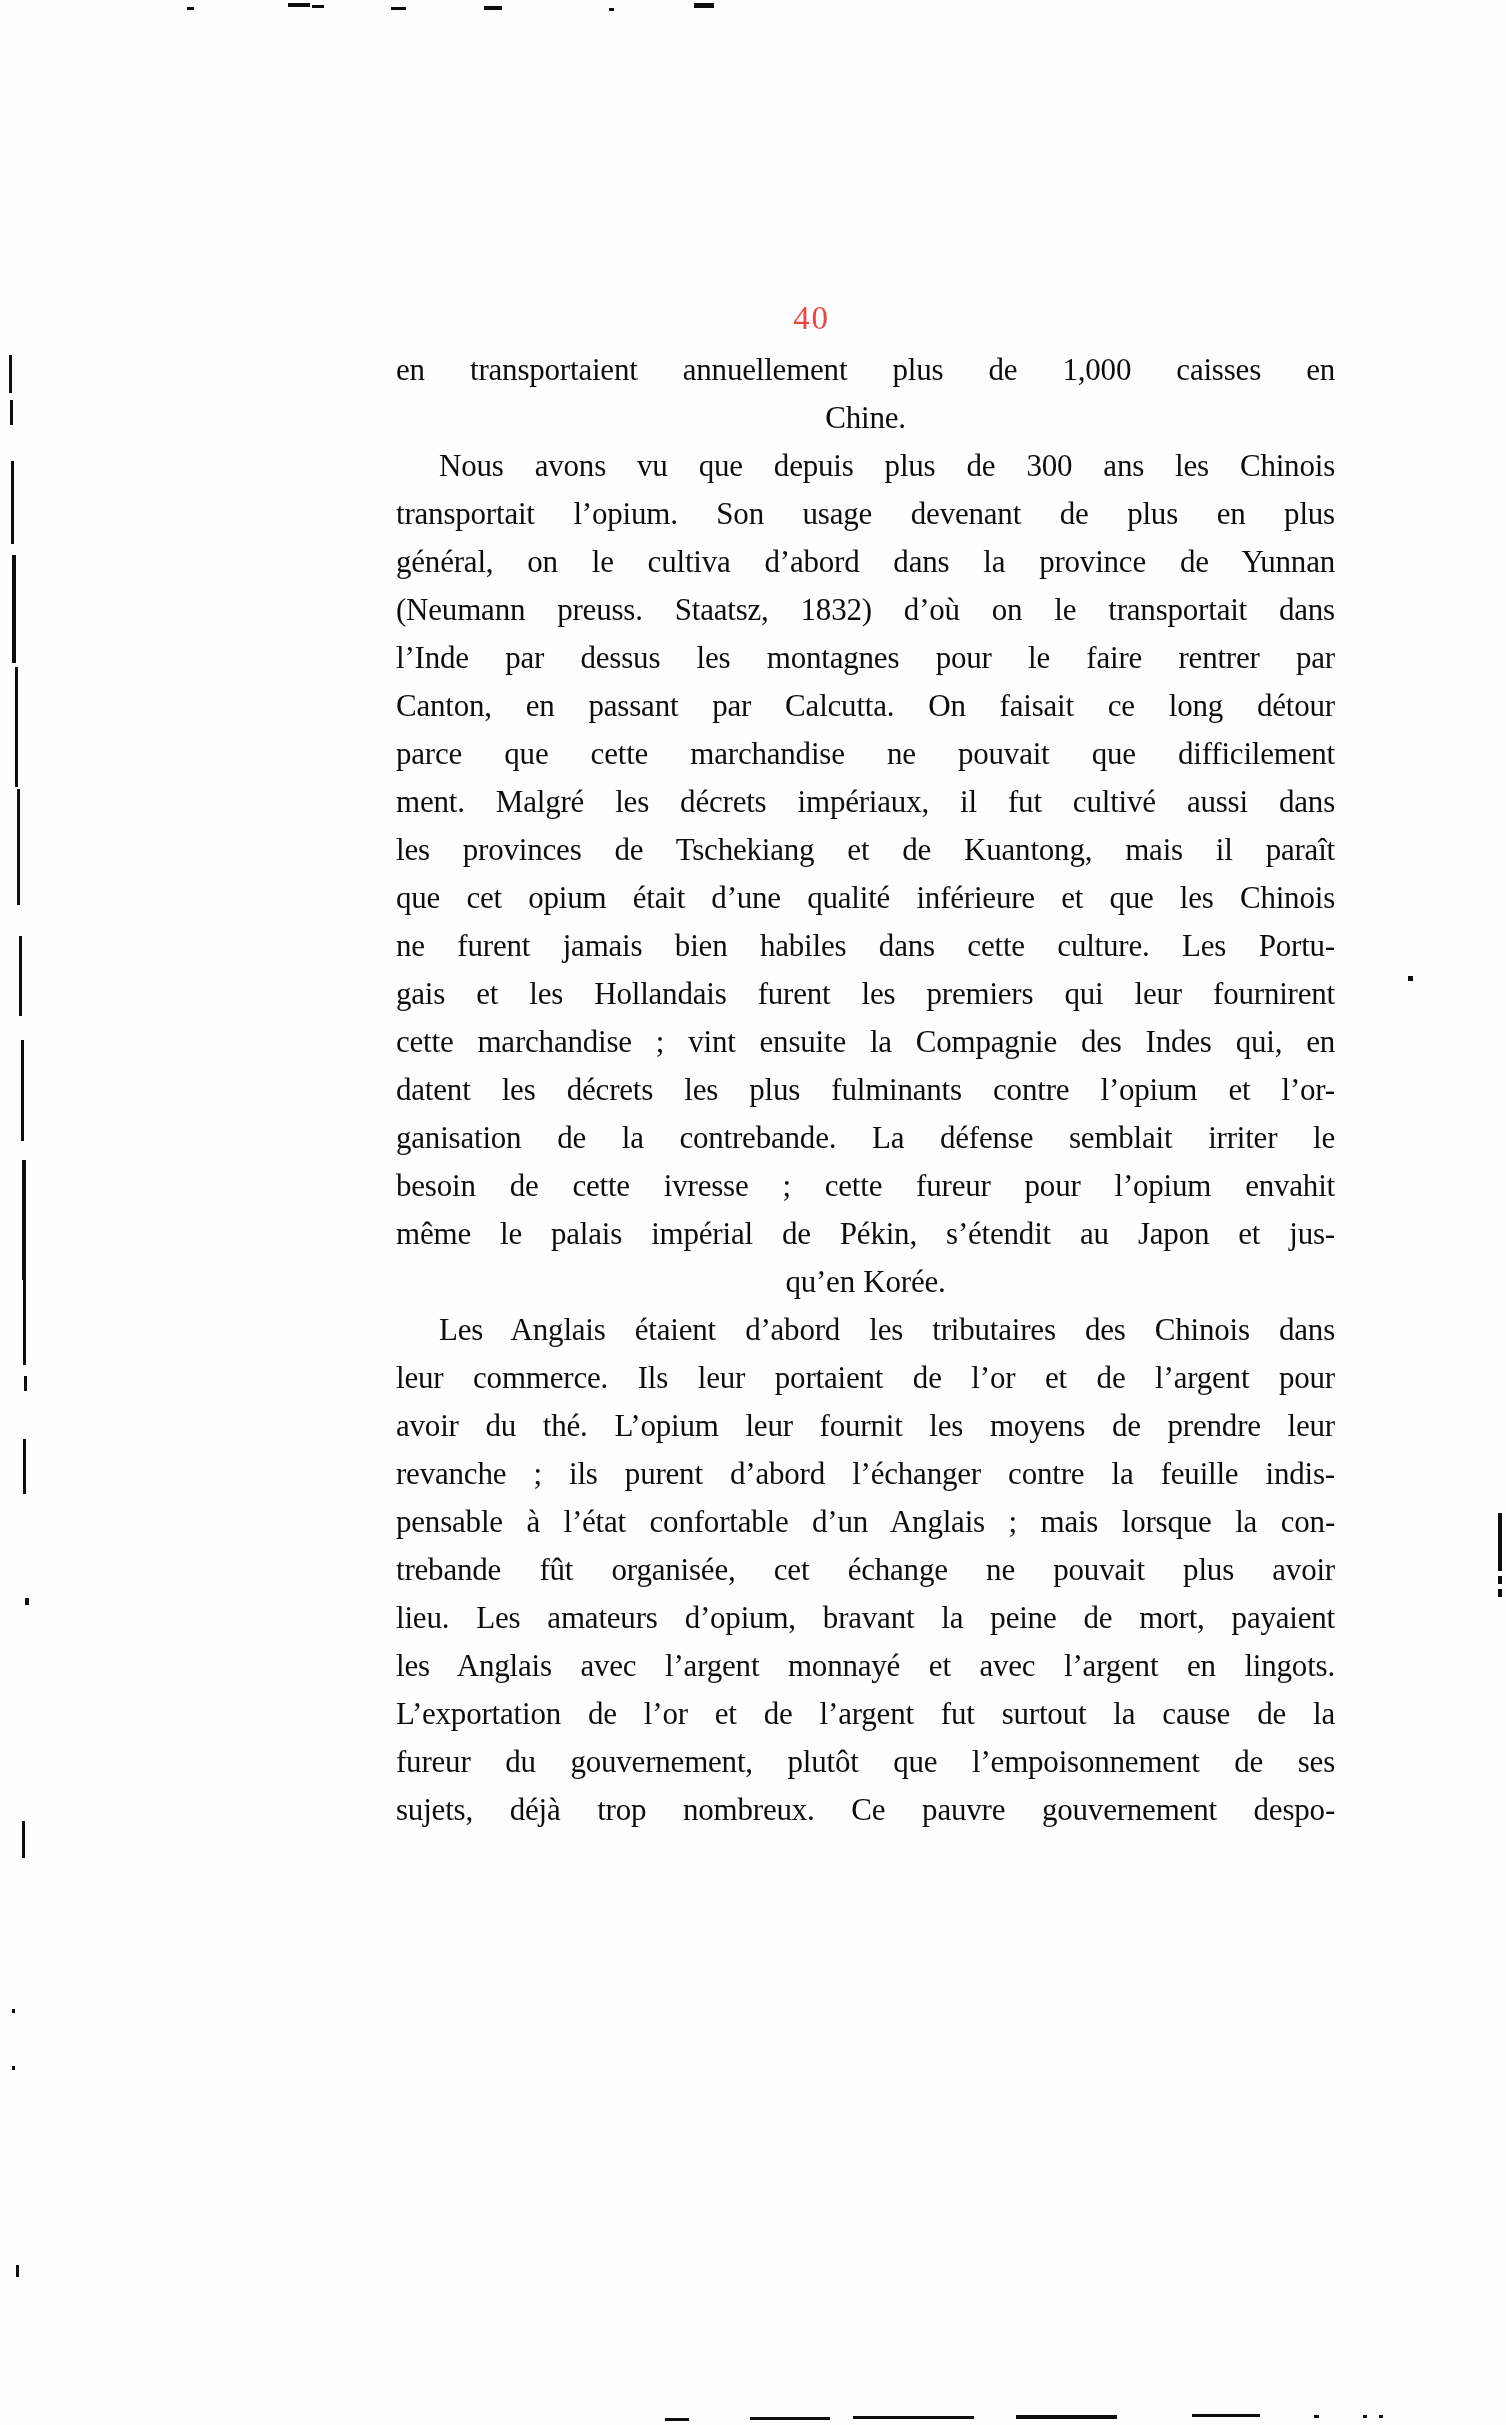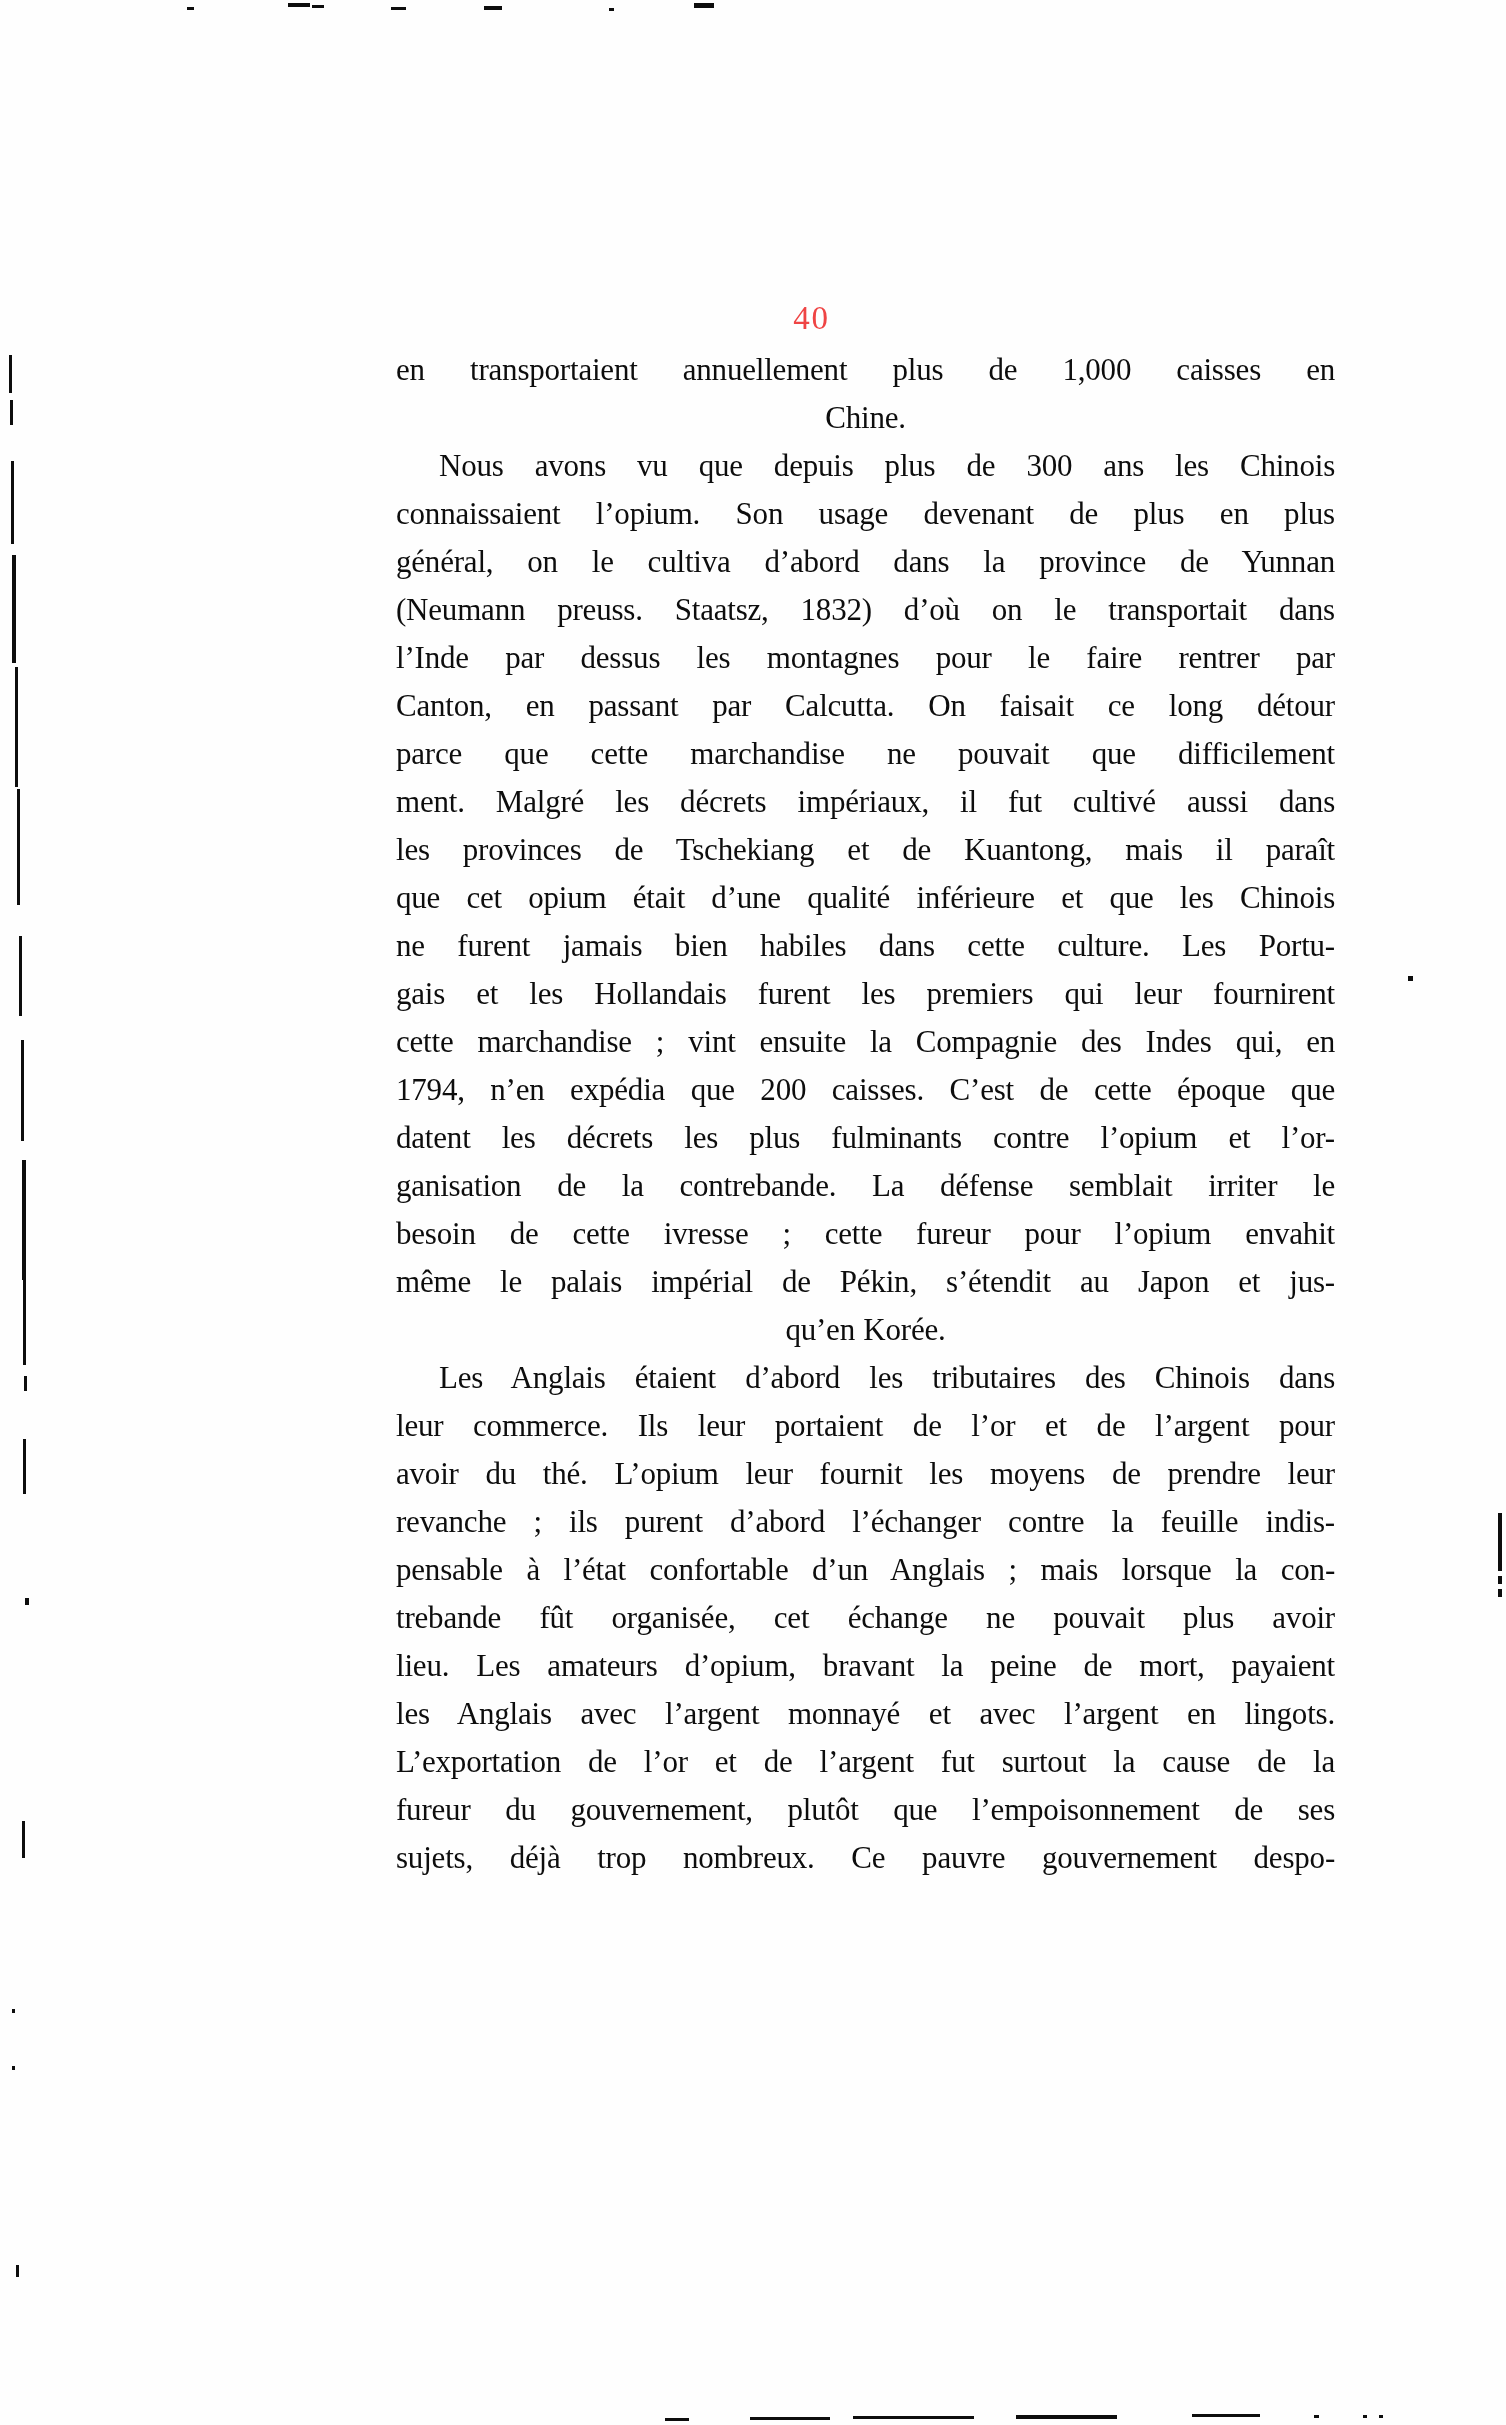--- a/index.html
+++ b/index.html
@@ -54,33 +54,32 @@
 </style>
 </head>
 <body>
 
 <div class="page">
   <div class="page-number">40</div>
   <div class="text-block">
       <div class="line justify">en transportaient annuellement plus de 1,000 caisses en</div>
       <div class="line left">Chine.</div>
       <div class="line justify indent">Nous avons vu que depuis plus de 300 ans les Chinois</div>
-      <div class="line justify">connaissaient l’opium. Son usage devenant de plus en plus</div>
+      <div class="line justify">transportait l’opium. Son usage devenant de plus en plus</div>
       <div class="line justify">général, on le cultiva d’abord dans la province de Yunnan</div>
       <div class="line justify">(Neumann preuss. Staatsz, 1832) d’où on le transportait dans</div>
       <div class="line justify">l’Inde par dessus les montagnes pour le faire rentrer par</div>
       <div class="line justify">Canton, en passant par Calcutta. On faisait ce long détour</div>
       <div class="line justify">parce que cette marchandise ne pouvait que difficilement</div>
       <div class="line justify">ment. Malgré les décrets impériaux, il fut cultivé aussi dans</div>
       <div class="line justify">les provinces de Tschekiang et de Kuantong, mais il paraît</div>
       <div class="line justify">que cet opium était d’une qualité inférieure et que les Chinois</div>
       <div class="line justify">ne furent jamais bien habiles dans cette culture. Les Portu-</div>
       <div class="line justify">gais et les Hollandais furent les premiers qui leur fournirent</div>
       <div class="line justify">cette marchandise ; vint ensuite la Compagnie des Indes qui, en</div>
-      <div class="line justify">1794, n’en expédia que 200 caisses. C’est de cette époque que</div>
       <div class="line justify">datent les décrets les plus fulminants contre l’opium et l’or-</div>
       <div class="line justify">ganisation de la contrebande. La défense semblait irriter le</div>
       <div class="line justify">besoin de cette ivresse ; cette fureur pour l’opium envahit</div>
       <div class="line justify">même le palais impérial de Pékin, s’étendit au Japon et jus-</div>
       <div class="line left">qu’en Korée.</div>
       <div class="line justify indent">Les Anglais étaient d’abord les tributaires des Chinois dans</div>
       <div class="line justify">leur commerce. Ils leur portaient de l’or et de l’argent pour</div>
       <div class="line justify">avoir du thé. L’opium leur fournit les moyens de prendre leur</div>
       <div class="line justify">revanche ; ils purent d’abord l’échanger contre la feuille indis-</div>
       <div class="line justify">pensable à l’état confortable d’un Anglais ; mais lorsque la con-</div>

